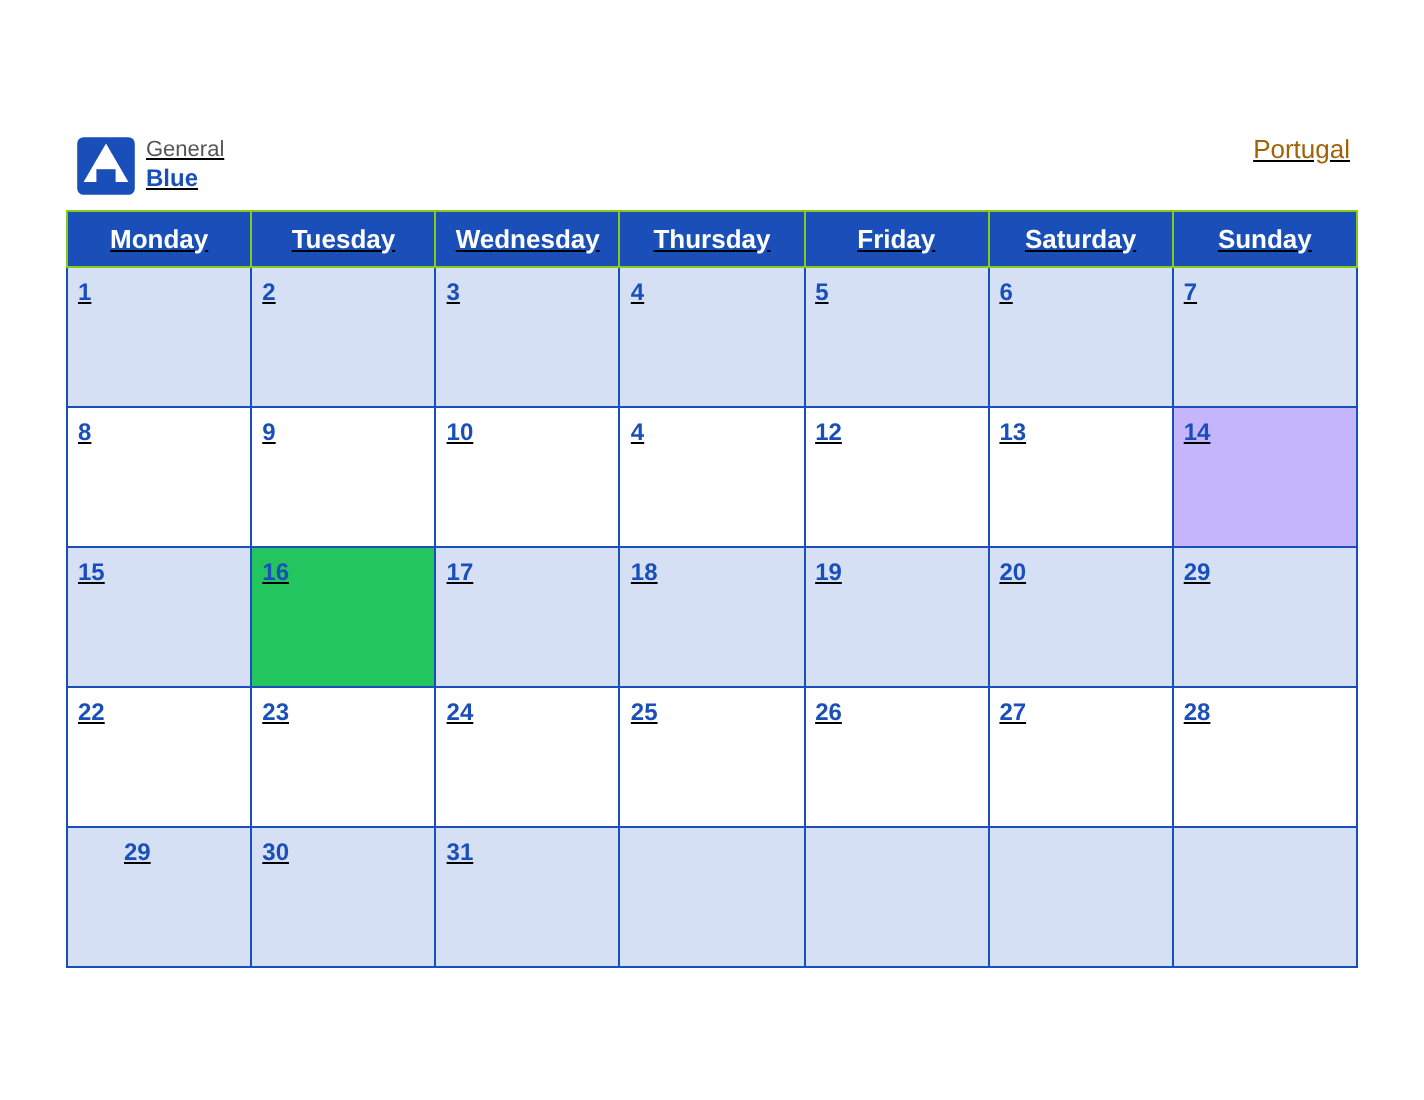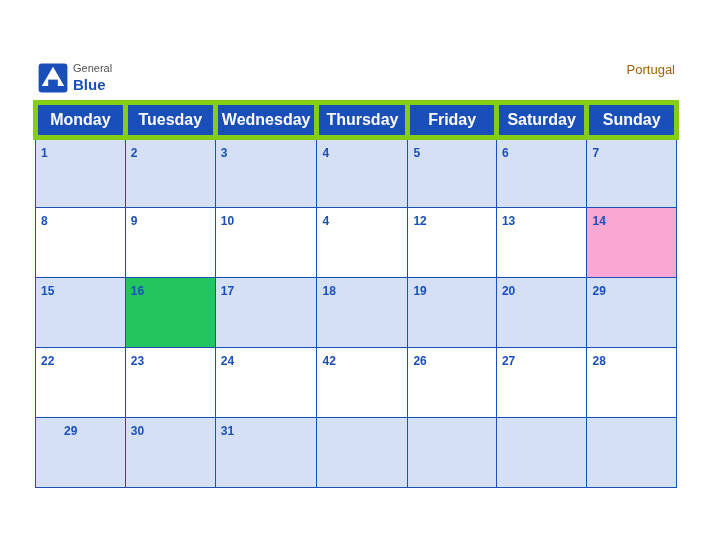--- a/index.html
+++ b/index.html
@@ -8,40 +8,41 @@
       background: #fff;
       display: flex;
       justify-content: center;
       align-items: center;
       width: 712px;
       min-height: 550px;
     }
     .calendar-wrapper {
       width: 646px;
       margin: 20px auto;
+      text-decoration: underline;
     }
     .calendar-header {
       display: flex;
       align-items: flex-start;
       justify-content: space-between;
       margin-bottom: 6px;
       padding: 0 4px;
     }
     .logo-area {
       display: flex;
       align-items: center;
       gap: 4px;
     }
     .logo-text-general {
       font-size: 11px;
       color: #555;
       line-height: 1.2;
     }
     .logo-text-blue {
-      font-size: 15px;
+      font-size: 12px;
       font-weight: bold;
       color: #1a4fba;
       line-height: 1.2;
     }
     .logo-icon {
       width: 32px;
       height: 32px;
     }
     .calendar-title {
       font-size: 28px;
@@ -58,24 +59,24 @@
     }
     .calendar-grid {
       width: 100%;
       border-collapse: collapse;
       border: 1px solid #1a4fba;
     }
     .calendar-grid th {
       background-color: #1a4fba;
       color: #fff;
       text-align: center;
-      font-size: 16px;
+      font-size: 13px;
       font-weight: bold;
       padding: 6px 4px;
-      border: 5px solid #84cc16;
+      border: 1px solid #84cc16;
     }
     .calendar-grid td {
       border: 1px solid #1a4fba;
       vertical-align: top;
       padding: 3px 5px;
       height: 70px;
       width: calc(100% / 7);
     }
     .calendar-grid tr:nth-child(odd) td {
       background-color: #d6e0f5;
@@ -130,36 +131,36 @@
           <td style="background-color: rgb(214, 224, 245);"><span class="day-number">6</span></td>
           <td style="background-color: rgb(214, 224, 245);"><span class="day-number">7</span></td>
         </tr>
         <tr>
           <td style="background-color: rgb(255, 255, 255);"><span class="day-number">8</span></td>
           <td style="background-color: rgb(255, 255, 255);"><span class="day-number">9</span></td>
           <td style="background-color: rgb(255, 255, 255);"><span class="day-number">10</span></td>
           <td style="background-color: rgb(255, 255, 255);"><span class="day-number">4</span></td>
           <td style="background-color: rgb(255, 255, 255);"><span class="day-number">12</span></td>
           <td style="background-color: rgb(255, 255, 255);"><span class="day-number">13</span></td>
-          <td style="background-color: #f9a8d4; margin-top: 40px;"><span class="day-number">14</span></td>
+          <td style="background-color: #c4b5fd; margin-top: 40px;"><span class="day-number">14</span></td>
         </tr>
         <tr>
           <td style="background-color: rgb(214, 224, 245);"><span class="day-number">15</span></td>
           <td style="background-color: #22c55e;"><span class="day-number">16</span></td>
           <td style="background-color: rgb(214, 224, 245);"><span class="day-number">17</span></td>
           <td style="background-color: rgb(214, 224, 245);"><span class="day-number">18</span></td>
           <td style="background-color: rgb(214, 224, 245);"><span class="day-number">19</span></td>
           <td style="background-color: rgb(214, 224, 245);"><span class="day-number">20</span></td>
           <td style="background-color: rgb(214, 224, 245);"><span class="day-number">29</span></td>
         </tr>
         <tr>
           <td style="background-color: rgb(255, 255, 255);"><span class="day-number">22</span></td>
           <td style="background-color: rgb(255, 255, 255);"><span class="day-number">23</span></td>
           <td style="background-color: rgb(255, 255, 255);"><span class="day-number">24</span></td>
-          <td style="background-color: rgb(255, 255, 255);"><span class="day-number">42</span></td>
+          <td style="background-color: rgb(255, 255, 255);"><span class="day-number">25</span></td>
           <td style="background-color: rgb(255, 255, 255);"><span class="day-number">26</span></td>
           <td style="background-color: rgb(255, 255, 255); margin-left: 16px;"><span class="day-number">27</span></td>
           <td style="background-color: rgb(255, 255, 255);"><span class="day-number">28</span></td>
         </tr>
         <tr>
           <td style="background-color: rgb(214, 224, 245); padding-left: 28px;"><span class="day-number">29</span></td>
           <td style="background-color: rgb(214, 224, 245);"><span class="day-number">30</span></td>
           <td style="background-color: rgb(214, 224, 245);"><span class="day-number">31</span></td>
           <td style="background-color: rgb(214, 224, 245);"></td>
           <td style="background-color: rgb(214, 224, 245);"></td>

